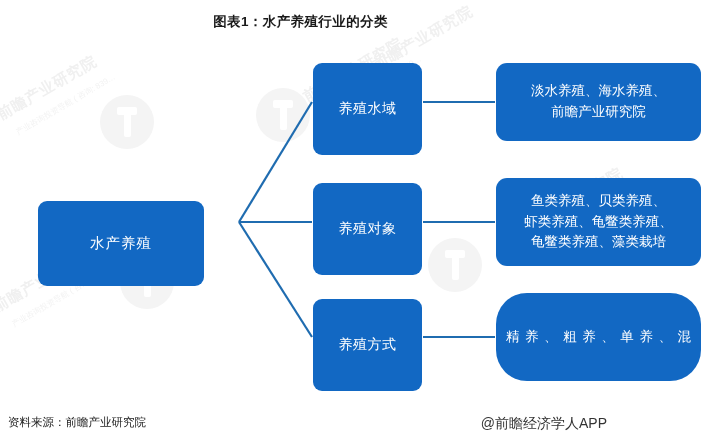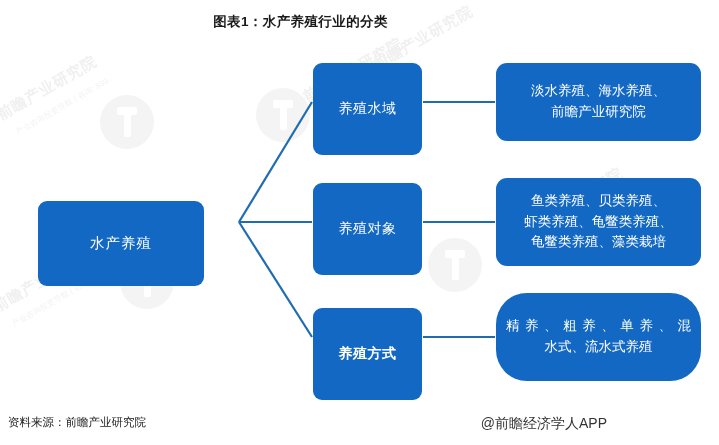--- a/index.html
+++ b/index.html
@@ -127,21 +127,21 @@
   .node-mid {
     left: 313px;
     width: 109px;
     height: 92px;
     border-radius: 9px;
     font-size: 14px;
     letter-spacing: 0.5px;
   }
   .node-mid-1 { top: 63px; }
   .node-mid-2 { top: 183px; align-items: center; }
-  .node-mid-3 { top: 308px; font-weight: bold; }
+  .node-mid-3 { top: 299px; }
 
   .node-leaf {
     left: 496px;
     width: 205px;
     border-radius: 11px;
     font-size: 13.5px;
     line-height: 1.55;
     padding: 6px 10px;
   }
   .node-leaf-1 { top: 63px;  height: 78px; }
@@ -247,21 +247,20 @@
     <span class="leaf-text">
       <span class="leaf-line">鱼类养殖、贝类养殖、</span>
       <span class="leaf-line">虾类养殖、龟鳖类养殖、</span>
       <span class="leaf-line">龟鳖类养殖、藻类栽培</span>
     </span>
   </div>
 
   <div class="node node-leaf node-leaf-3">
     <span class="leaf-text">
       <span class="leaf-line justify">精养、粗养、单养、混</span>
-      <span class="leaf-line">水式、流水式养殖</span>
     </span>
   </div>
 
 </div>
 
 <div class="footer">
   <div class="footer-source">资料来源：前瞻产业研究院</div>
   <div class="footer-brand">@前瞻经济学人APP</div>
 </div>
 

